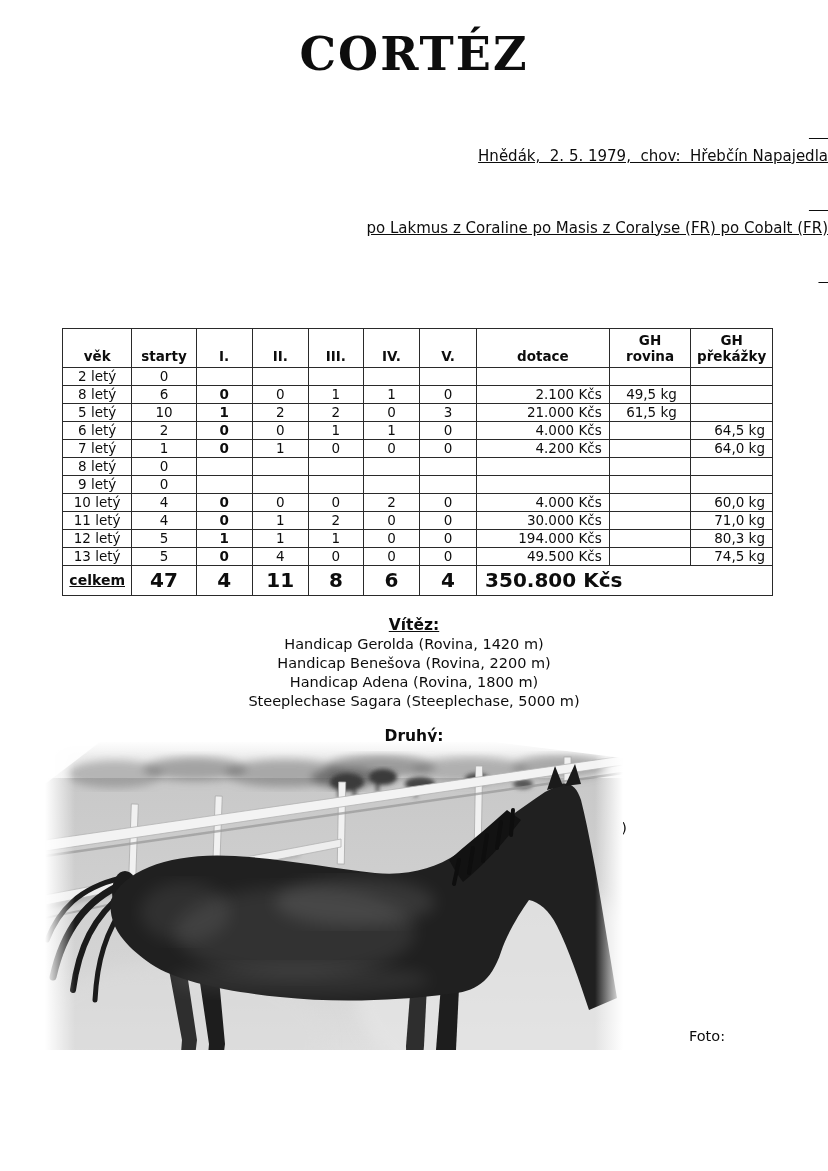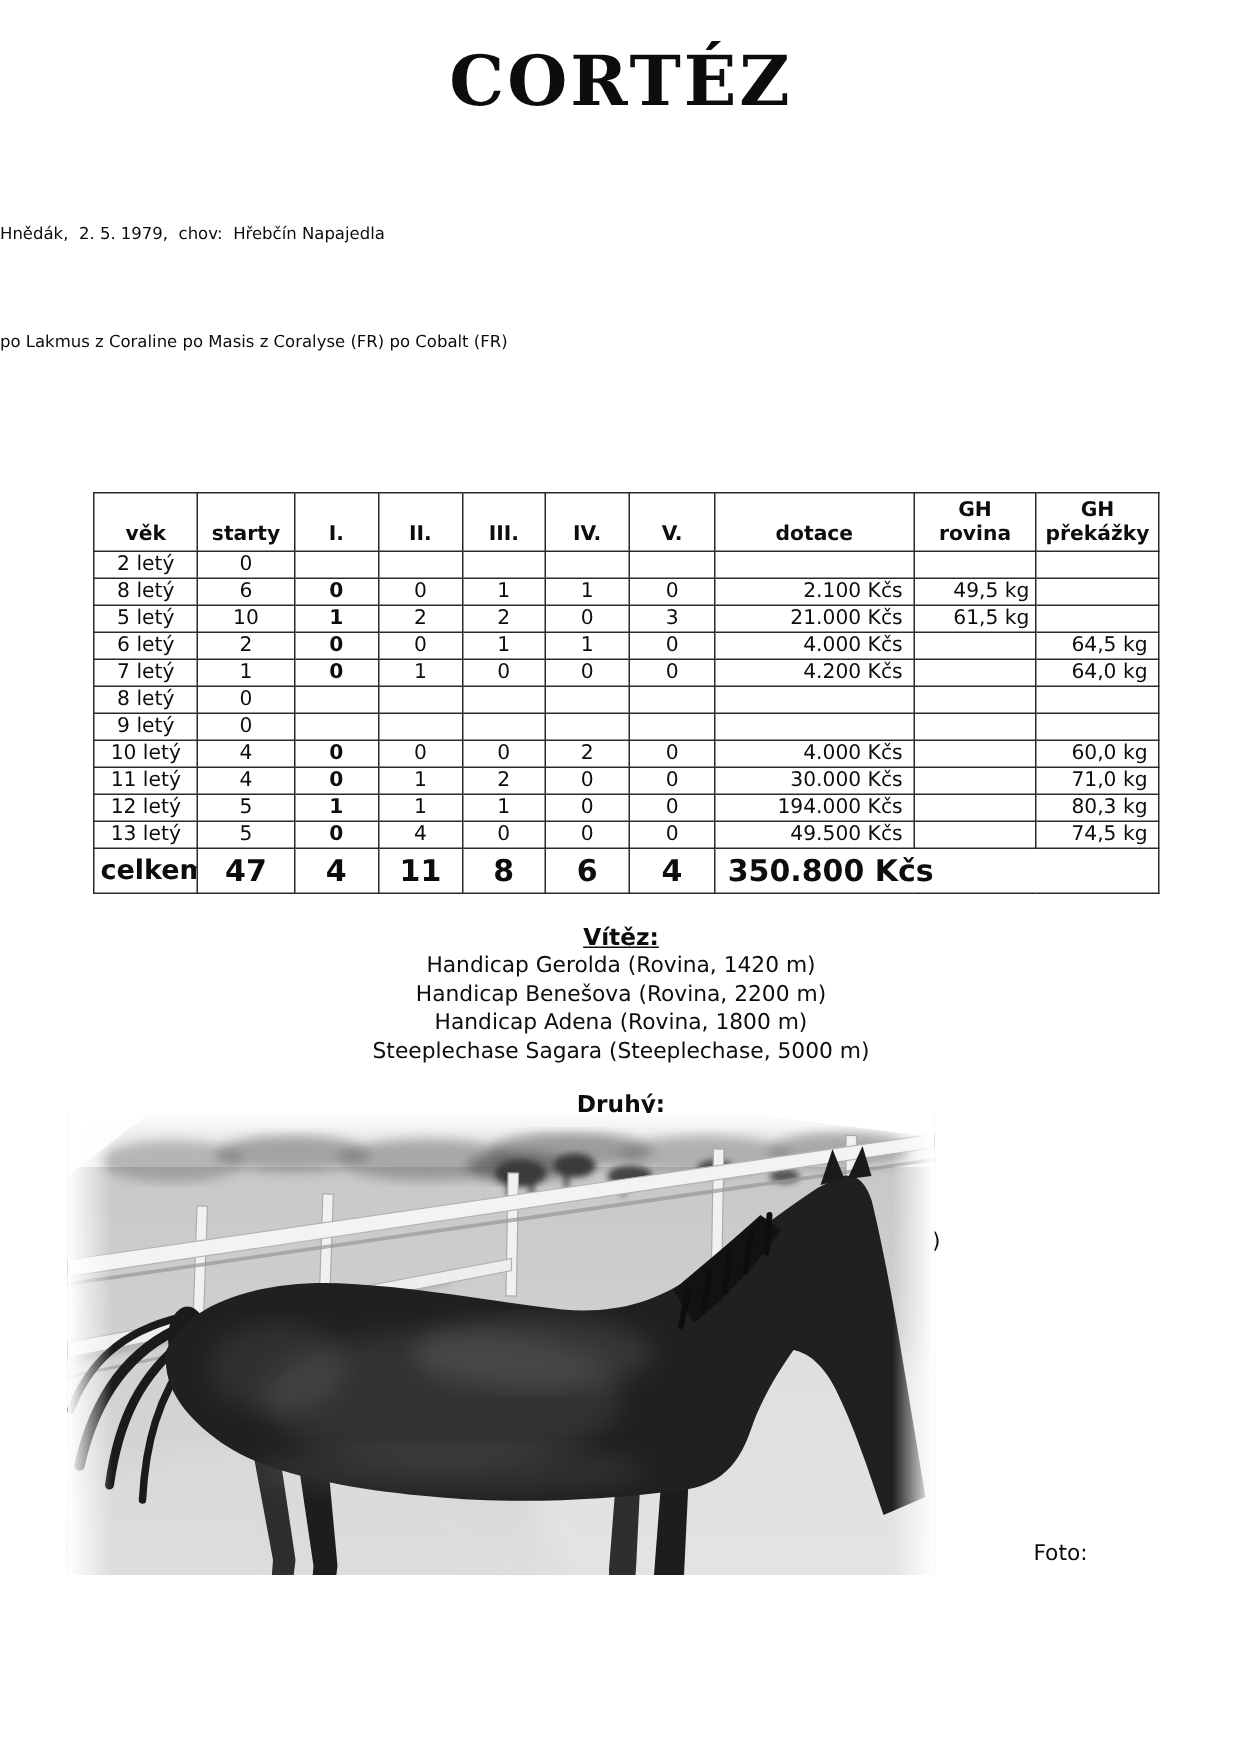--- a/index.html
+++ b/index.html
@@ -16,24 +16,25 @@
     margin-top:26px;
     text-align:center;
     font-family:"DejaVu Serif","Liberation Serif",serif;
     font-weight:bold;
     font-size:46px;
     letter-spacing:2px;
     line-height:1.25;
   }
   .subtitle{
     margin-top:12px;
-    text-align:left;
-    font-size:11px;
+    text-align:right;
+    font-size:15px;
     line-height:24px;
     white-space:pre-wrap;
+    text-decoration:underline;
   }
   
   table.t-race{
     border-collapse:collapse;
     margin:40px 0 0 62px;
     table-layout:fixed;
     width:711px;
     font-size:13.5px;
   }
   .t-race th,.t-race td{
@@ -46,29 +47,29 @@
     font-weight:bold;
     vertical-align:bottom;
     white-space:pre-line;
     line-height:1.15;
     height:36px;
     padding-bottom:2px;
   }
   .t-race tbody td{height:17px;line-height:17px;}
   .t-race td:nth-child(3){font-weight:bold;}           
   .t-race td.r{text-align:right;padding-right:7px;}
-  .t-race td.l{text-align:right;padding-left:7px;}
+  .t-race td.l{text-align:center;padding-left:7px;}
   .t-race tr.light-sep td{border-top-color:#a9a9a9;margin-top:29px;}
   .t-race tr.total td{
     font-weight:bold;
     font-size:20px;
     height:29px;line-height:29px;
     font-weight:bold;
   }
-  .t-race tr.total td.tot-label{font-size:18px;}
+  .t-race tr.total td.tot-label{font-size:14px;text-decoration:underline;}
   .t-race tr.total td.tot-dotace{text-align:left;padding-left:8px;}
   
   .sections{margin-top:20px;text-align:center;}
   .sec-heading{
     font-weight:bold;
     font-size:15.5px;
     line-height:19px;
     margin-top:16px;
     text-decoration:underline;
   }

